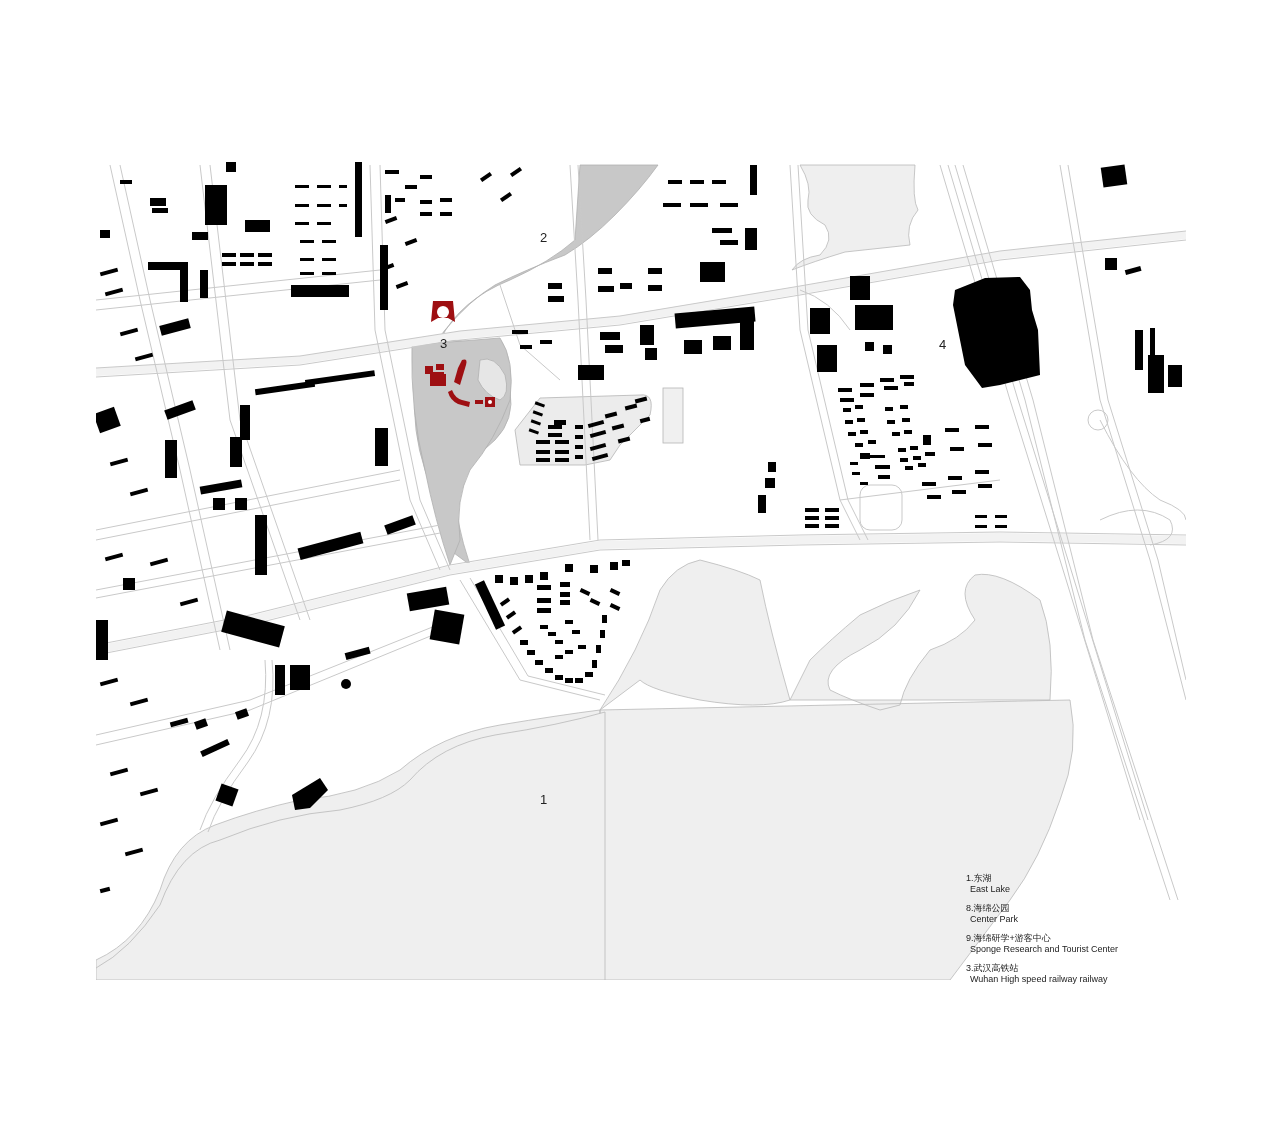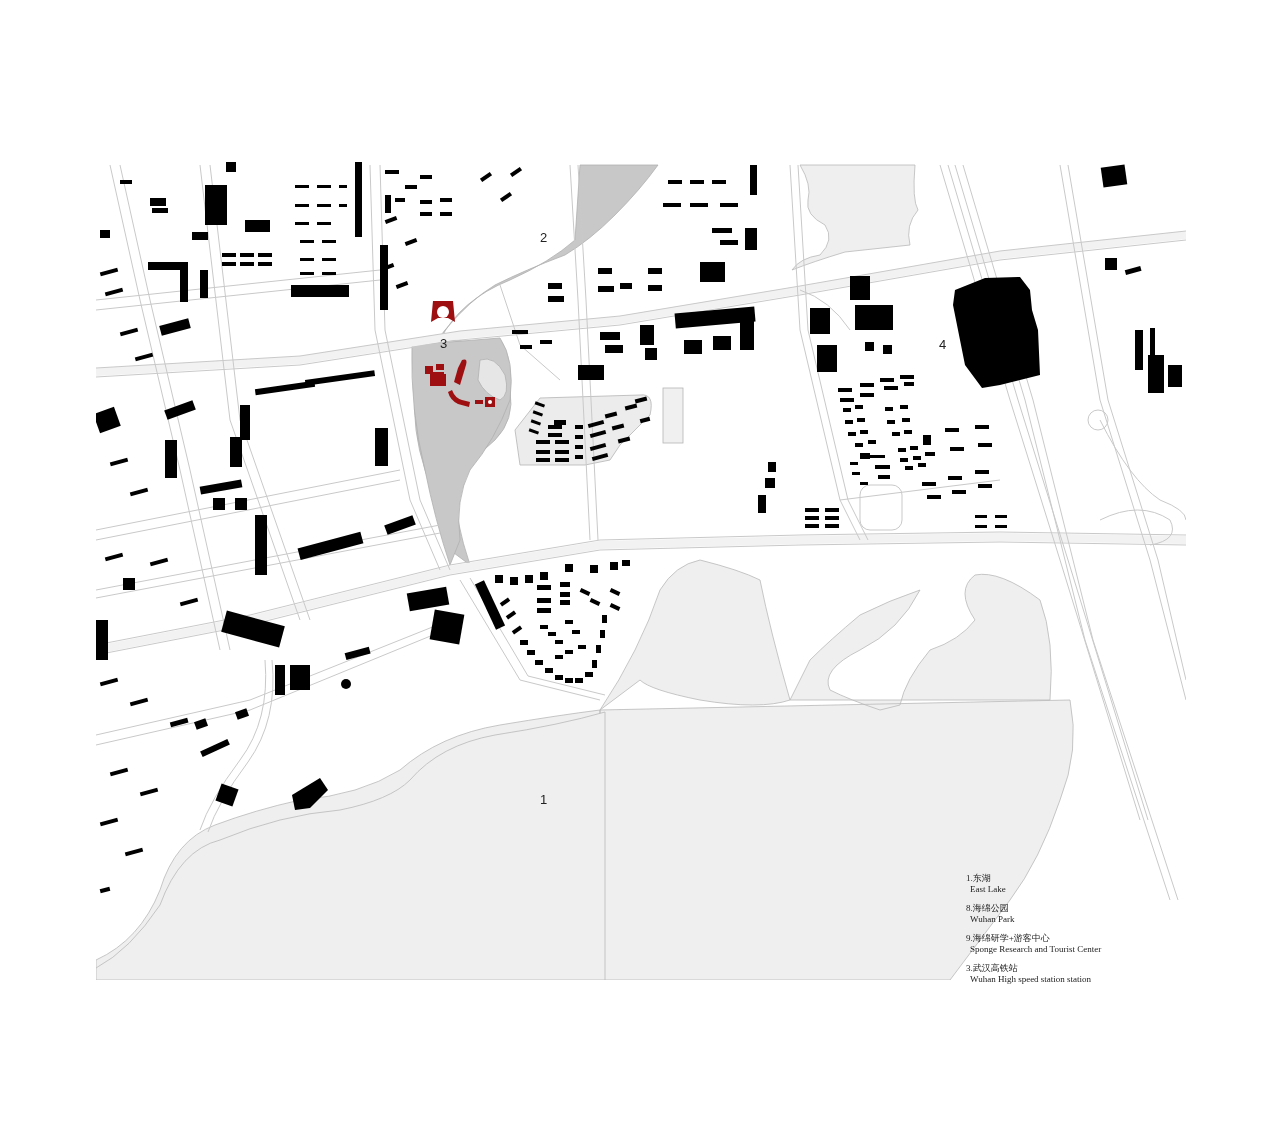--- a/index.html
+++ b/index.html
@@ -4,21 +4,21 @@
 <style>
   html, body { margin:0; padding:0; background:#ffffff; }
   body { width:1280px; height:1142px; position:relative; overflow:hidden; font-family:"Liberation Sans", sans-serif; }
   #map-frame { position:absolute; left:96px; top:162px; width:1090px; height:818px; overflow:hidden; background:#ffffff; }
   #map-svg { position:absolute; left:0; top:0; }
   .road { fill:none; stroke:#c9c9c9; stroke-width:1; }
   .roadfill { fill:none; stroke:#f2f2f2; }
   .bldg { fill:#000000; }
   .hl { fill:#9e0f12; }
   .area-label { position:absolute; font-size:13px; color:#222222; }
-  #legend { position:absolute; left:966px; top:873px; font-size:9px; color:#222222; line-height:11px;font-family:Liberation Serif, serif; }
+  #legend { position:absolute; left:966px; top:873px; font-size:9px; color:#222222; line-height:11px; }
   .legend-item { margin-bottom:8px; }
   .legend-cn { display:block; }
   .legend-en { display:block; padding-left:4px; }
 </style>
 </head>
 <body>
 
 <div id="map-frame">
   <svg id="map-svg" width="1090" height="818" viewBox="96 162 1090 818">
 
@@ -390,23 +390,23 @@
   <div class="area-label" style="left:843px; top:175px;">4</div>
 </div>
 
 <div id="legend">
   <div class="legend-item">
     <span class="legend-cn">1.东湖</span>
     <span class="legend-en">East Lake</span>
   </div>
   <div class="legend-item">
     <span class="legend-cn">8.海绵公园</span>
-    <span class="legend-en">Wuhan Park</span>
+    <span class="legend-en">Center Park</span>
   </div>
   <div class="legend-item">
     <span class="legend-cn">9.海绵研学+游客中心</span>
     <span class="legend-en">Sponge Research and Tourist Center</span>
   </div>
   <div class="legend-item">
     <span class="legend-cn">3.武汉高铁站</span>
-    <span class="legend-en">Wuhan High speed station station</span>
+    <span class="legend-en">Wuhan High speed railway railway</span>
   </div>
 </div>
 
 </body></html>

